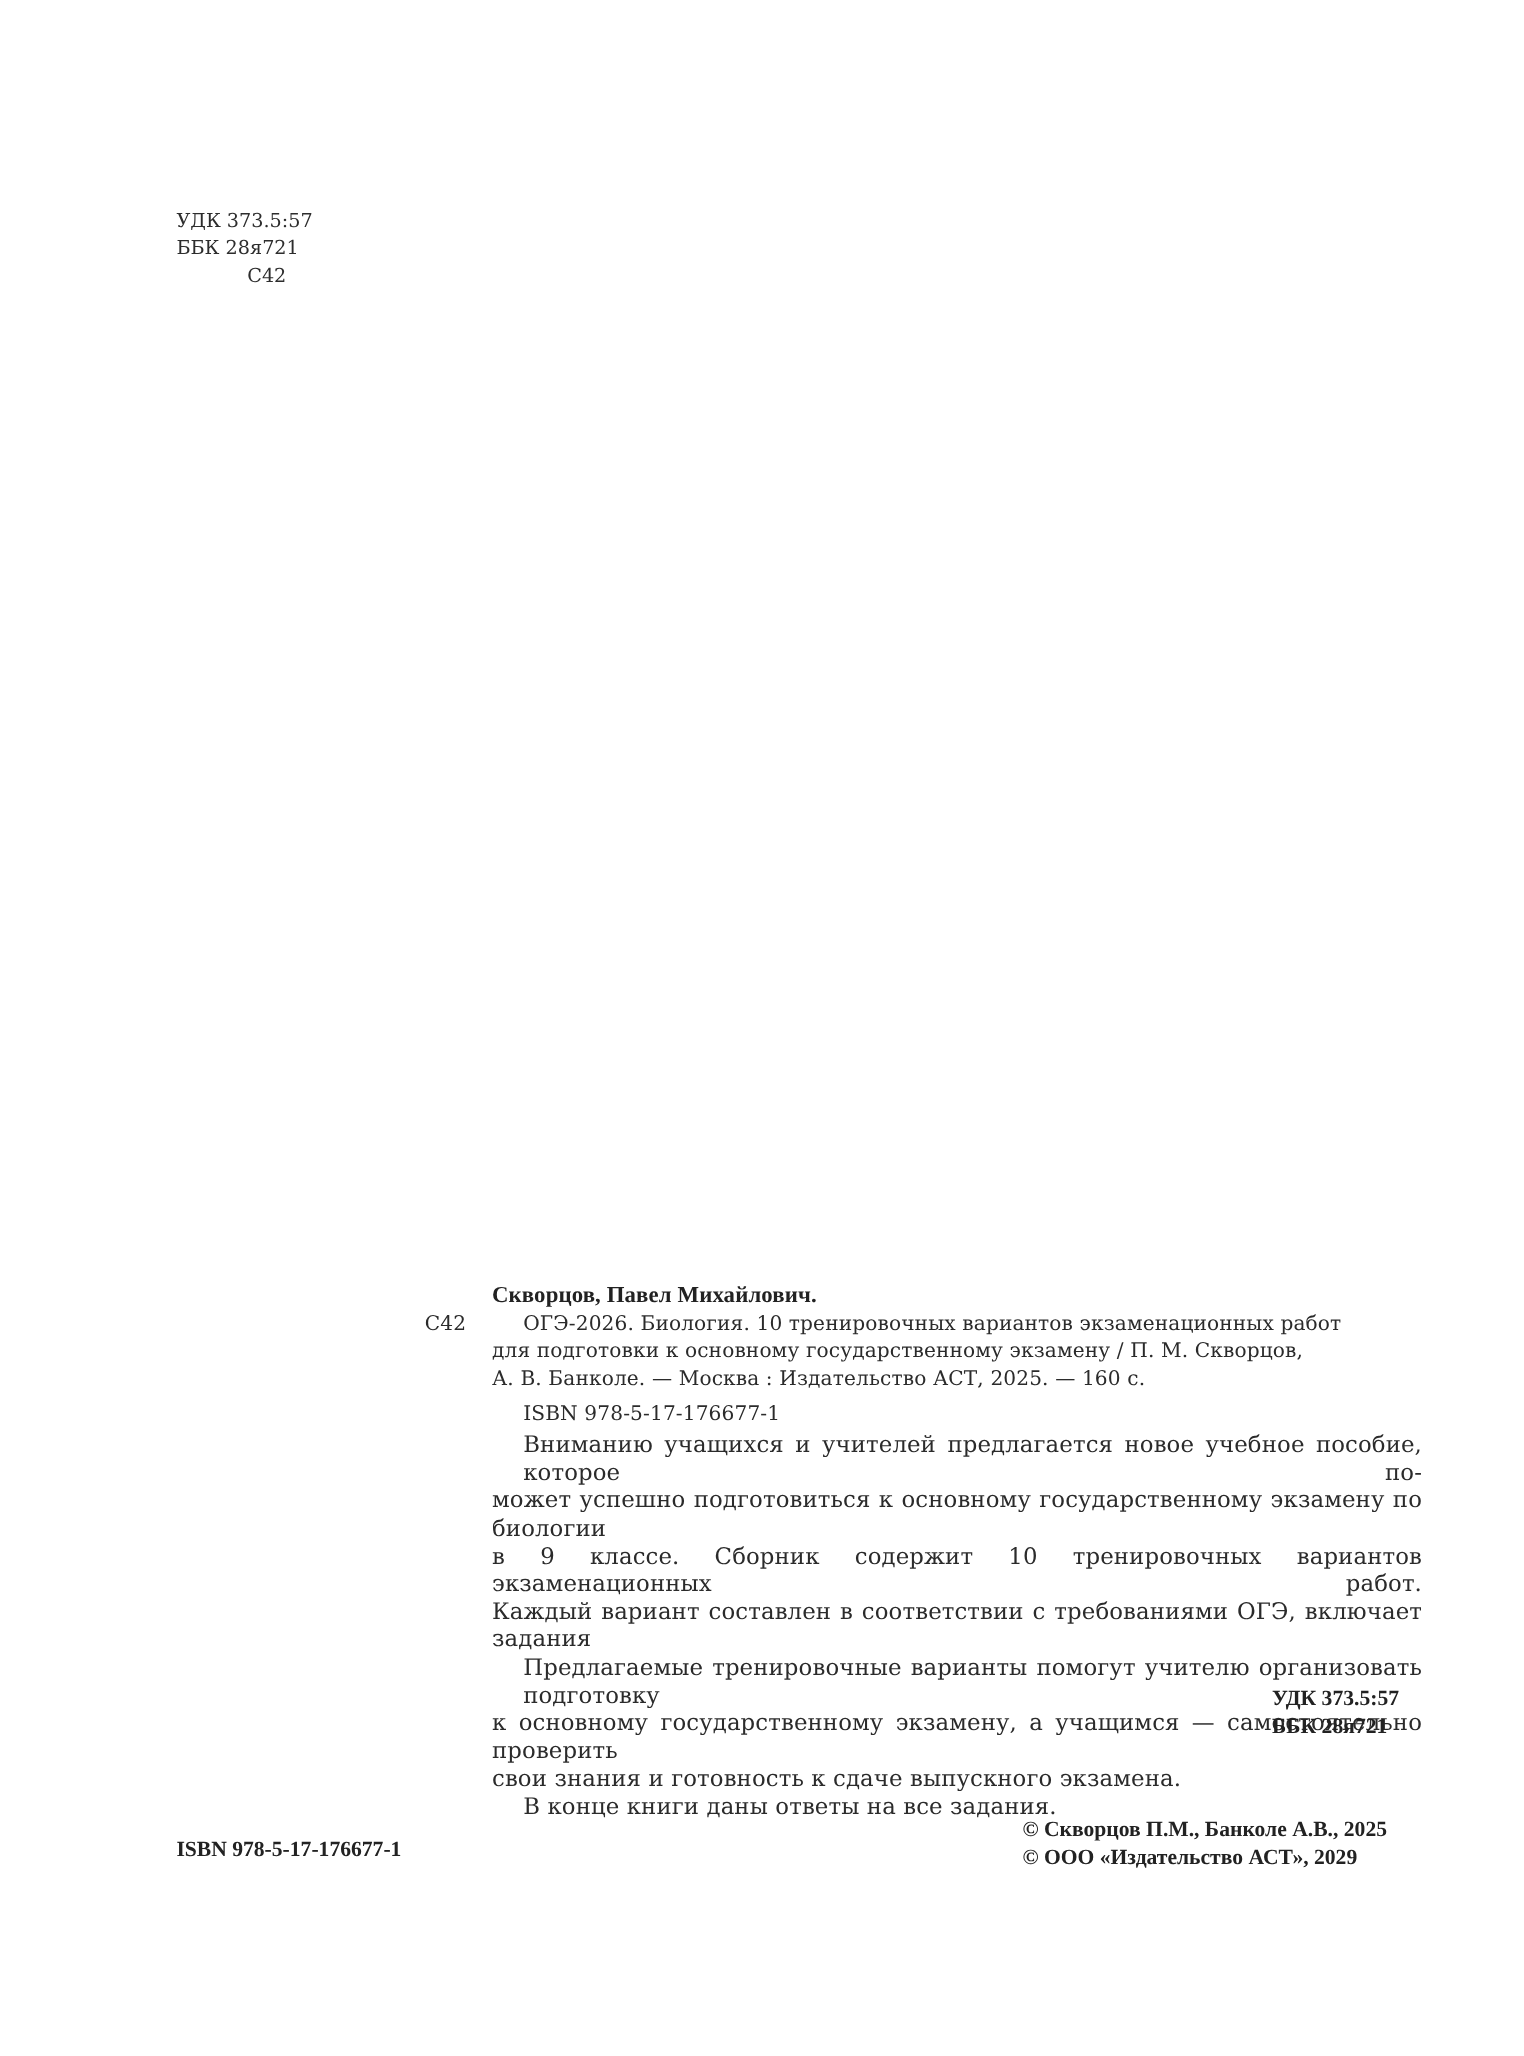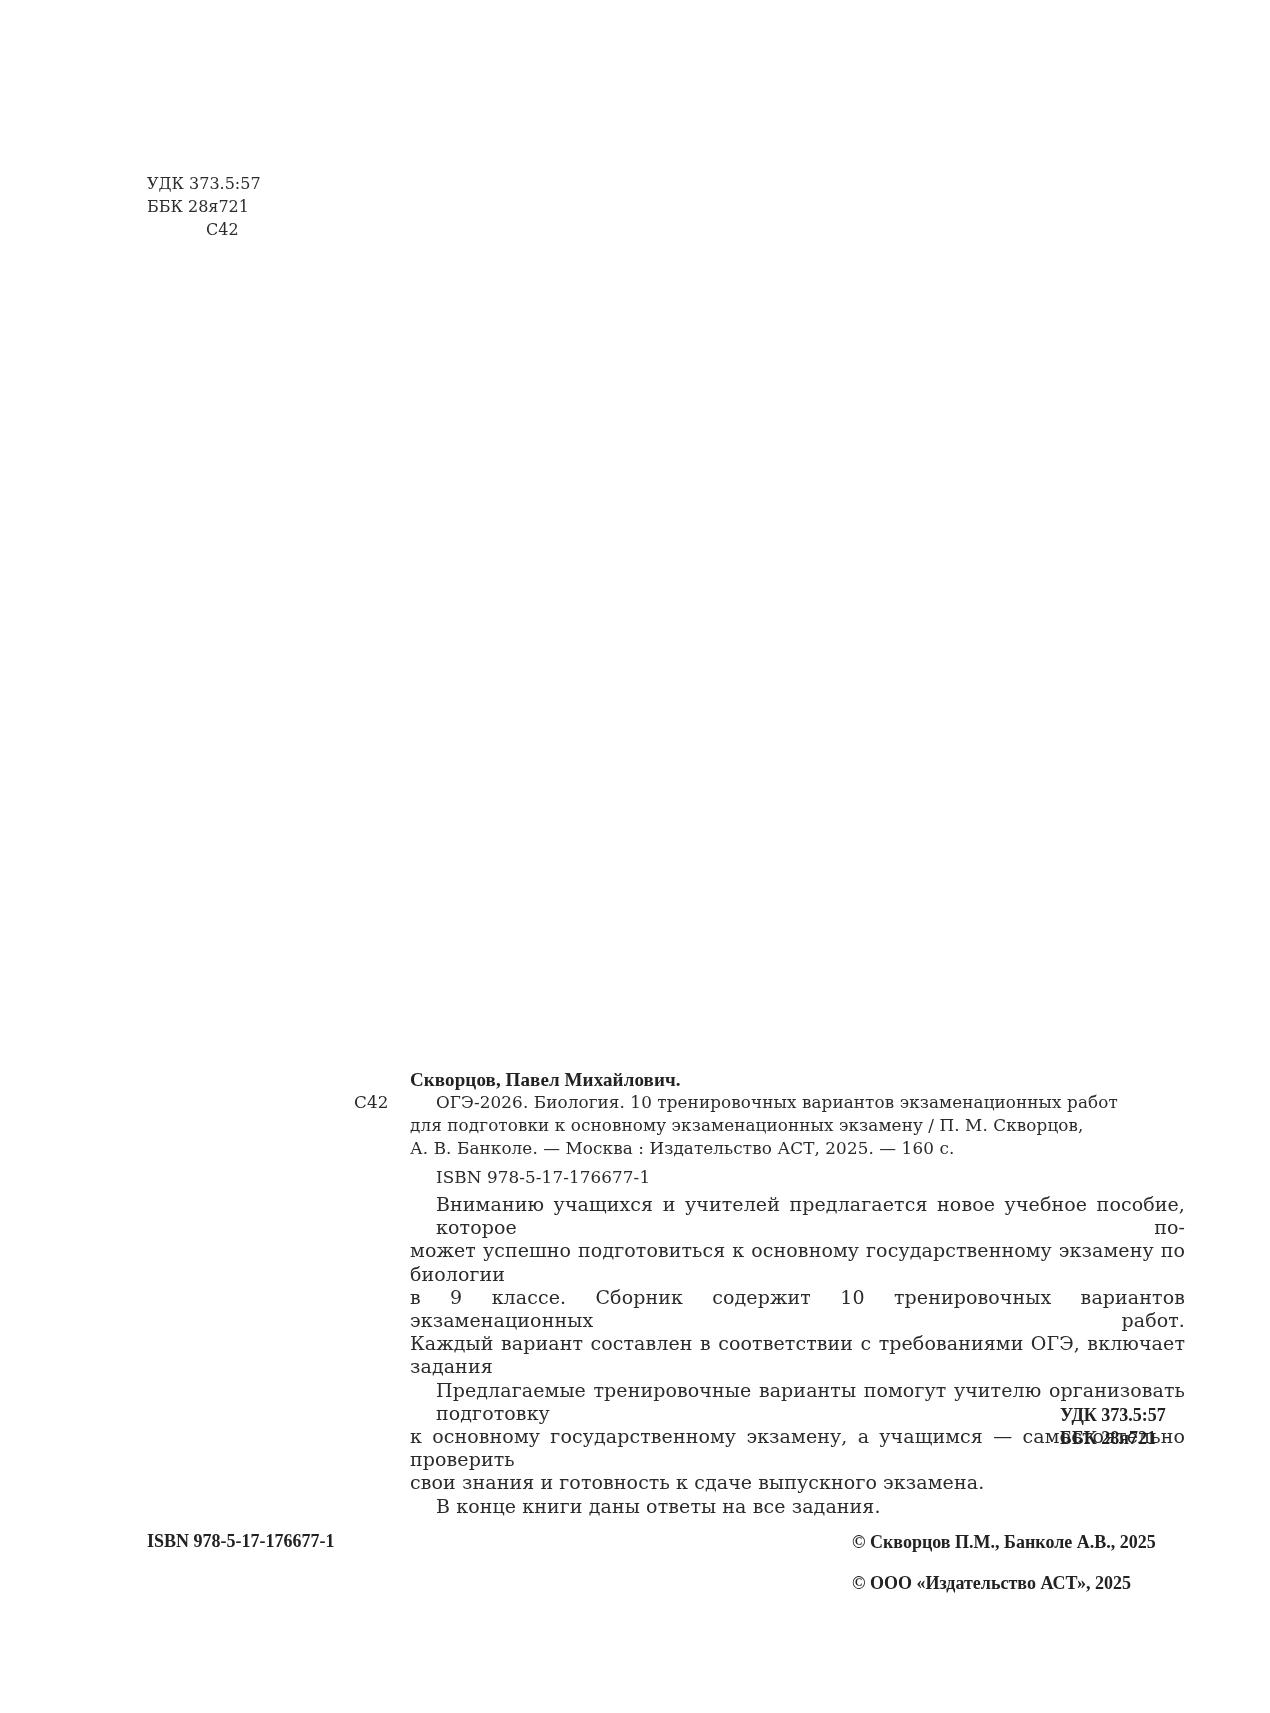--- a/index.html
+++ b/index.html
@@ -108,40 +108,40 @@
     }
     .copyrights {
       left: 852px;
       top: 1513px;
       font-family: "Liberation Serif", serif;
       font-weight: bold;
       font-size: 18px;
       line-height: 23px;
       color: #222;
     }
-    .copyrights .line { display: block; margin-top: 18px; }
+    .copyrights .line { display: block; }
   </style>
 </head>
 <body>
 
 <div class="page">
 
   <div class="abs top-class">
     <span class="line">УДК 373.5:57</span>
     <span class="line">ББК 28я721</span>
     <span class="line author-mark">С42</span>
   </div>
 
   <div class="abs card" style="white-space: normal;">
     <div class="card-author">Скворцов, Павел Михайлович.</div>
     <span class="card-mark">С42</span>
 
     <div class="card-desc">
       <span class="ln indent">ОГЭ-2026. Биология. 10 тренировочных вариантов экзаменационных работ</span>
-      <span class="ln">для подготовки к основному экзаменационных экзамену / П. М. Скворцов,</span>
+      <span class="ln">для подготовки к основному государственному экзамену / П. М. Скворцов,</span>
       <span class="ln">А. В. Банколе. — Москва : Издательство АСТ, 2025. — 160 с.</span>
     </div>
 
     <div class="isbn-line">ISBN 978-5-17-176677-1</div>
 
     <div class="annotation">
       <div class="para">
         <span class="ln just indent">Вниманию учащихся и учителей предлагается новое учебное пособие, которое по-</span>
         <span class="ln just">может успешно подготовиться к основному государственному экзамену по биологии</span>
         <span class="ln just">в 9 классе. Сборник содержит 10 тренировочных вариантов экзаменационных работ.</span>
@@ -160,16 +160,16 @@
 
   <div class="class-right">
     <span class="line">УДК 373.5:57</span>
     <span class="line">ББК 28я721</span>
   </div>
 
   <div class="abs bottom-isbn">ISBN 978-5-17-176677-1</div>
 
   <div class="abs copyrights">
     <span class="line">© Скворцов П.М., Банколе А.В., 2025</span>
-    <span class="line">© ООО «Издательство АСТ», 2025</span>
+    <span class="line">© ООО «Издательство АСТ», 2029</span>
   </div>
 
 </div>
 
 </body></html>

